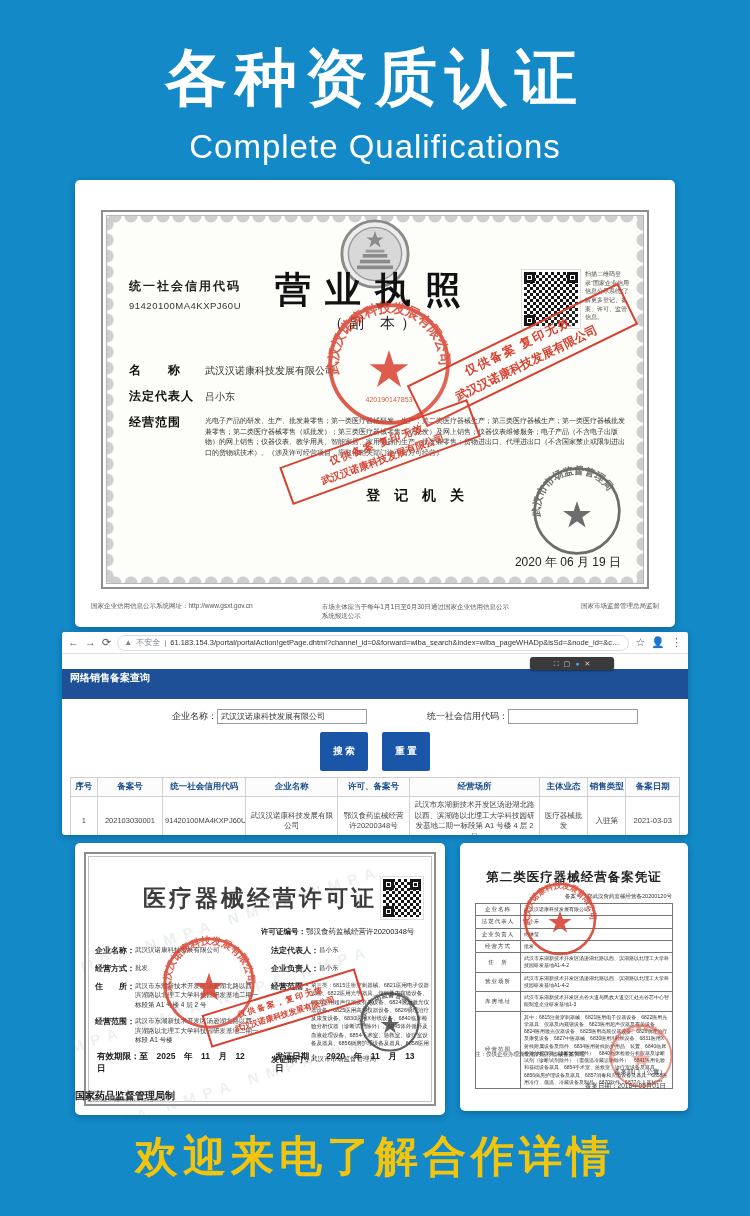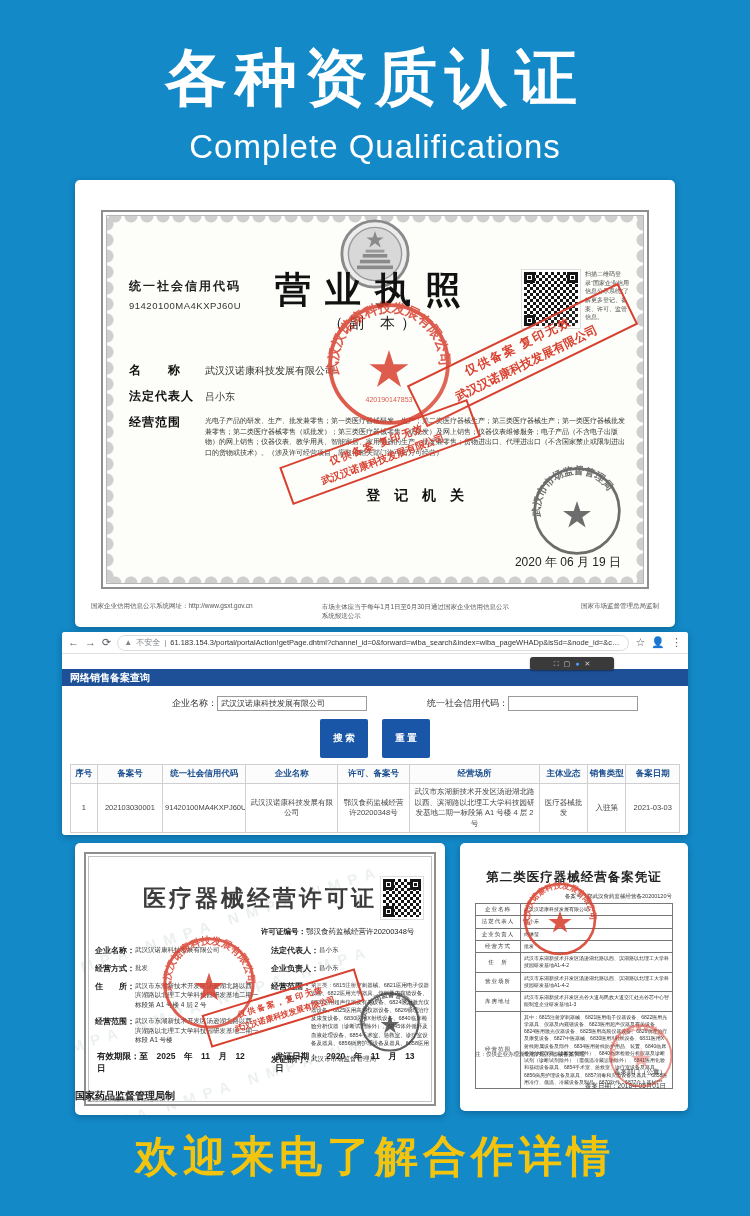--- a/index.html
+++ b/index.html
@@ -51,21 +51,21 @@
   .diag-stamp .l2{margin-top:2px;}
   
   .chrome{height:21px;background:#fff;border-bottom:1px solid #e0e0e0;display:flex;align-items:center;padding:0 6px;gap:6px;}
   .nav-ic{color:#5f6368;font-size:11px;line-height:1;}
   .urlbar{flex:1;height:14px;border:1px solid #dadce0;border-radius:8px;display:flex;align-items:center;padding:0 6px;gap:4px;overflow:hidden;background:#fff;}
   .warn{color:#80868b;font-size:8px;white-space:nowrap;}
   .url{font-size:7.5px;color:#333;white-space:nowrap;overflow:hidden;text-overflow:ellipsis;}
   .snip-bar{position:absolute;left:468px;top:25px;width:84px;height:13px;background:#3a3a3a;border-radius:3px;display:flex;align-items:center;justify-content:center;gap:5px;box-shadow:0 1px 2px rgba(0,0,0,.4);}
   .snip-bar span{font-size:7px;color:#cfcfcf;line-height:1;}
   .snip-bar .dotb{color:#4aa3ff;}
-  .ptitle{margin-top:15px;height:17px;background:#1d5096;color:#fff;font-size:10px;font-weight:bold;line-height:17px;padding-left:8px;}
+  .ptitle{margin-top:15px;height:30px;background:#1d5096;color:#fff;font-size:10px;font-weight:bold;line-height:17px;padding-left:8px;}
   .bform{display:flex;align-items:center;padding:10px 10px 2px 10px;font-size:9px;color:#333;}
   .bform .lab{margin-left:100px;}
   .bform .lab2{margin-left:auto;}
   .binput{width:150px;height:15px;border:1px solid #9a9a9a;font-size:8px;color:#333;padding:0 3px;box-sizing:border-box;font-family:inherit;}
   .binput.short{width:130px;margin-right:40px;}
   .btnrow{text-align:center;margin-top:6px;}
   .bbtn{display:inline-block;background:#1a56a8;color:#fff;font-size:9.5px;font-weight:bold;padding:13px 13px;border-radius:2px;margin:0 5px;border:none;font-family:inherit;}
   .notice{margin:7px 8px 0 8px;color:#e5302e;font-size:9.5px;font-weight:bold;line-height:1.5;}
   .btable{width:610px;margin:6px auto 0 auto;border-collapse:collapse;table-layout:fixed;}
   .btable th{border:1px solid #d0d0d0;color:#1a4e8f;font-size:8.5px;padding:3px 1px;background:#fcfcfc;margin-left:14px;}

